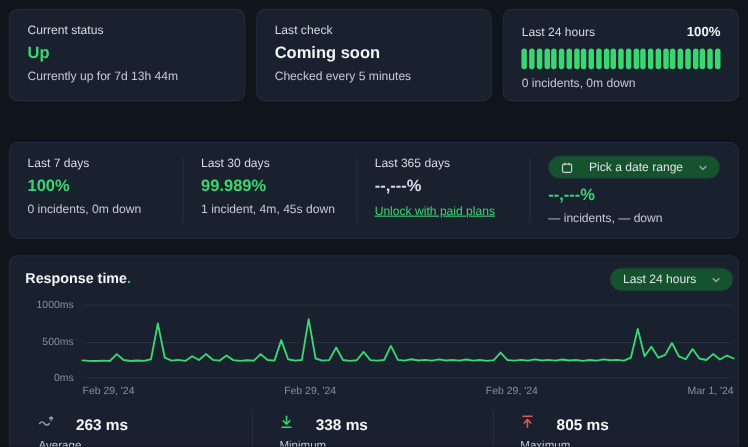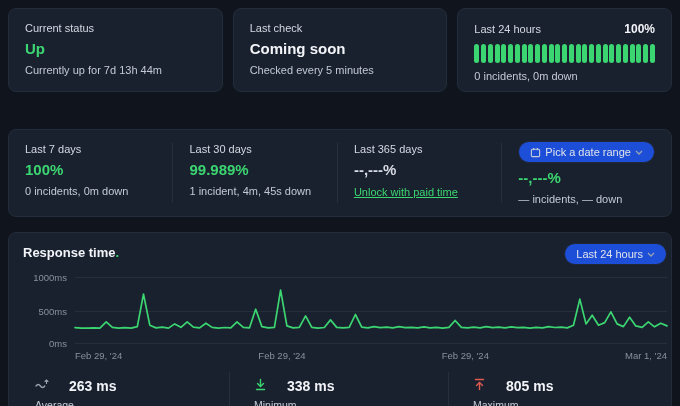--- a/index.html
+++ b/index.html
@@ -28,22 +28,22 @@
   .bars .bar { width:5px; height:19px; border-radius:3px; background:#3bd671; }
 
   .uptime-card { height:88px; margin-bottom:15px; display:flex; padding:13px 0; }
   .u-col { flex:1; padding:0 16px; }
   .u-col + .u-col { border-left:1px solid #272f3f; }
   .u-value { font-size:15px; font-weight:700; margin-top:6px; }
   .u-value.green { color:#3bd671; }
   .u-value.muted { color:#d6dbe4; }
   .u-link { display:inline-block; font-size:11px; color:#3bd671; text-decoration:underline; margin-top:8px; cursor:pointer; }
   .pill-btn {
-    display:inline-flex; align-items:center; gap:4px;
-    background:#1d4ed8; border:1px solid #1f2837; border-radius:14px;
+    display:inline-flex; align-items:center; gap:14px;
+    background:#14532d; border:1px solid #1f2837; border-radius:14px;
     padding:4px 11px; font-size:11px; color:#dfe3ea; cursor:pointer; white-space:nowrap;
     margin-top:-2px;
     text-align:center;
   }
   .pill-btn svg { display:block; }
 
   .response-card { height:181px; padding:12px 4px 0 14px; }
   .resp-head { display:flex; justify-content:space-between; align-items:flex-start; }
   .resp-title { font-size:13px; font-weight:700; color:#f2f4f8; }
   .resp-title .dot { color:#3bd671; }
@@ -137,21 +137,21 @@
 
     <div class="u-col">
       <div class="card-label">Last 30 days</div>
       <div class="u-value green">99.989%</div>
       <div class="card-sub">1 incident, 4m, 45s down</div>
     </div>
 
     <div class="u-col">
       <div class="card-label">Last 365 days</div>
       <div class="u-value muted">--,---%</div>
-      <a class="u-link">Unlock with paid time</a>
+      <a class="u-link">Unlock with paid plans</a>
     </div>
 
     <div class="u-col">
       <button class="pill-btn">
         <span>
           <svg width="11" height="11" viewBox="0 0 12 12" fill="none" stroke="#c7cdd8" stroke-width="1.2">
             <rect x="1.5" y="2.5" width="9" height="8" rx="1.2"></rect>
             <line x1="4" y1="1" x2="4" y2="3.5"></line>
             <line x1="8" y1="1" x2="8" y2="3.5"></line>
           </svg>

